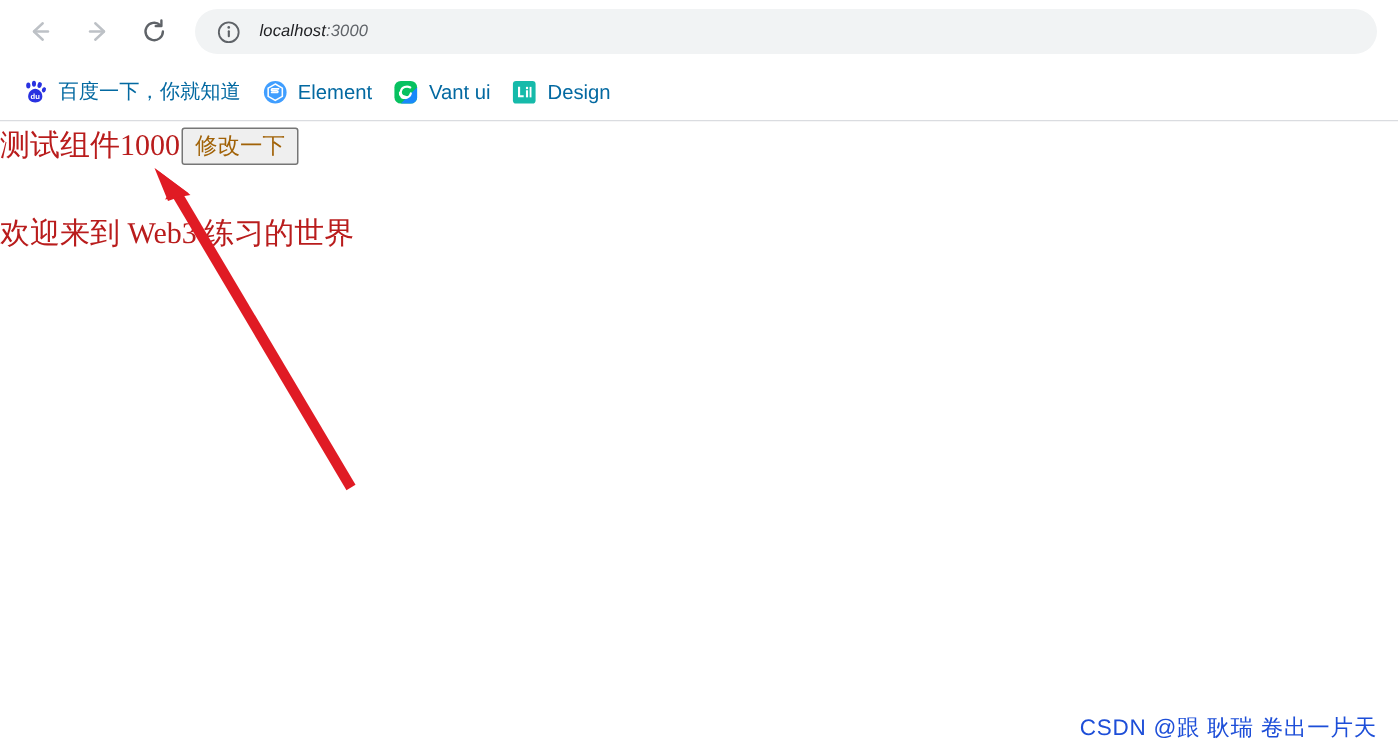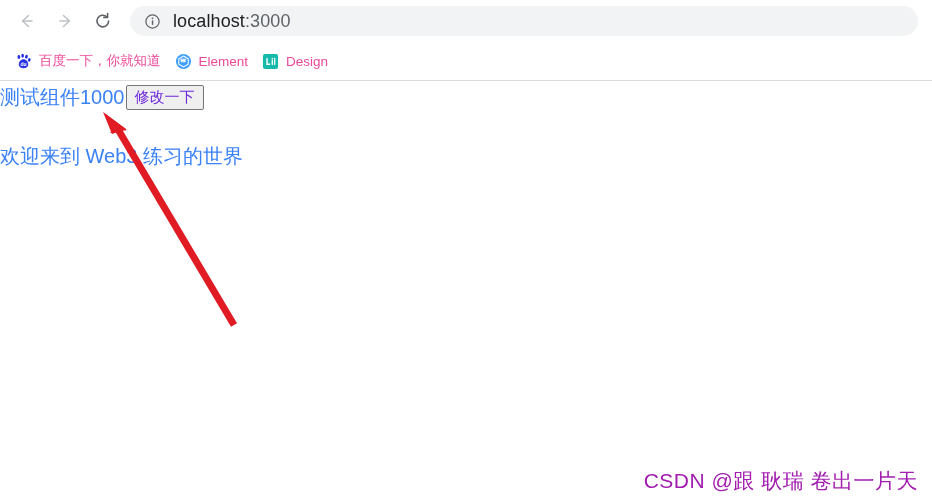--- a/index.html
+++ b/index.html
@@ -58,24 +58,25 @@
     padding: 0 14px;
     box-sizing: border-box;
   }
   .omnibox .info-icon {
     width: 17px; height: 17px;
     flex: 0 0 auto;
     margin-right: 12px;
     display: block;
   }
   .url-text {
-    font-size: 18px;
+    font-size: 11px;
     color: #202124;
     letter-spacing: 0.1px;
     white-space: nowrap;
+    font-style: italic;
   }
   .url-text .url-suffix { color: #5f6368; }
 
   
   #bookmarks-bar {
     position: absolute;
     left: 0; top: 42px;
     width: 932px;
     height: 38px;
     display: flex;
@@ -99,50 +100,51 @@
     white-space: nowrap;
   }
   .bookmark .bm-icon {
     width: 17px; height: 17px;
     flex: 0 0 auto;
     margin-right: 7px;
     display: block;
   }
   .bookmark .bm-label {
     font-size: 13.5px;
-    color: #ec4899;
+    color: #0369a1;
   }
 
   
   #page-content {
     position: absolute;
     left: 0; top: 81px;
     width: 932px;
     height: 422px;
     background: #ffffff;
     overflow: hidden;
   }
   .page-line {
     margin: 0;
     padding: 0;
-    color: #3b82f6;
+    color: #b91c1c;
     font-size: 20px;
     line-height: 27px;
     white-space: nowrap;
+    font-family: Liberation Serif, serif;
   }
   #line-test {
     position: absolute;
     left: 0px; top: 3px;
     display: flex;
     align-items: center;
   }
   #modify-button {
     font-family: "Liberation Sans", "DejaVu Sans", sans-serif;
     font-size: 15px;
-    color: #6d28d9;
+    color: #a16207;
     background: #efefef;
     border: 1px solid #767676;
     border-radius: 2px;
     padding: 2px 8px;
     margin-left: 1px;
     line-height: normal;
   }
   #line-order {
     position: absolute;
     left: 0px; top: 35px;
@@ -158,22 +160,22 @@
     left: 0; top: 0;
     width: 932px; height: 503px;
     pointer-events: none;
   }
 
   
   #watermark {
     position: absolute;
     right: 14px;
     bottom: 8px;
-    font-size: 21px;
-    color: #a21caf;
+    font-size: 15px;
+    color: #1d4ed8;
     white-space: nowrap;
     letter-spacing: 0.5px;
   }
 </style>
 </head>
 <body>
 
 <div id="browser-chrome">
 
   <div id="toolbar">
@@ -225,20 +227,30 @@
 
     <div class="bookmark">
       <svg class="bm-icon" viewBox="0 0 18 18">
         <circle cx="9" cy="9" r="8" fill="#409eff"></circle>
         <path d="M9 3.2 L14 6.1 L14 11.9 L9 14.8 L4 11.9 L4 6.1 Z" fill="none" stroke="#ffffff" stroke-width="1.1"></path>
         <path d="M11.4 6.6 L7 6.6 C6.1 6.6 6 7.9 7 7.9 L10.2 7.9 C11.1 7.9 11.2 9.2 10.2 9.2 L6.4 9.2" fill="none" stroke="#ffffff" stroke-width="1.15" stroke-linecap="round"></path>
       </svg>
       <span class="bm-label">Element</span>
     </div>
 
+    <div class="bookmark">
+      <svg class="bm-icon" viewBox="0 0 18 18">
+        <rect x="1" y="1" width="16" height="16" rx="4.5" fill="#07c160"></rect>
+        <path d="M17 5.5 L17 12.5 A4.5 4.5 0 0 1 12.5 17 L5.5 17 Z" fill="#1989fa"></path>
+        <path d="M12.2 5.6 C9.6 4.3 6.2 5.4 5.6 8.2 C5.2 10.1 6.3 11.6 8.1 12.1
+                 C6.1 12.6 4.6 11.3 4.9 9.3" fill="none" stroke="#ffffff" stroke-width="1.5" stroke-linecap="round"></path>
+        <path d="M6.1 12.5 C8.7 13.8 12.1 12.6 12.6 9.8" fill="none" stroke="#ffffff" stroke-width="1.5" stroke-linecap="round"></path>
+      </svg>
+      <span class="bm-label">Vant ui</span>
+    </div>
 
 
     <div class="bookmark">
       <svg class="bm-icon" viewBox="0 0 18 18">
         <rect x="1" y="1" width="16" height="16" rx="2.2" fill="#16baaa"></rect>
         <path d="M4.6 12.6 L4.6 5.2 L6.1 5.2 L6.1 11.2 L8.6 11.2 L8.6 12.6 Z" fill="#ffffff"></path>
         <rect x="10.2" y="7.6" width="1.5" height="5" fill="#ffffff"></rect>
         <rect x="10.2" y="5.2" width="1.5" height="1.6" fill="#ffffff"></rect>
         <rect x="12.8" y="5.2" width="1.3" height="7.4" fill="#ffffff"></rect>
       </svg>

